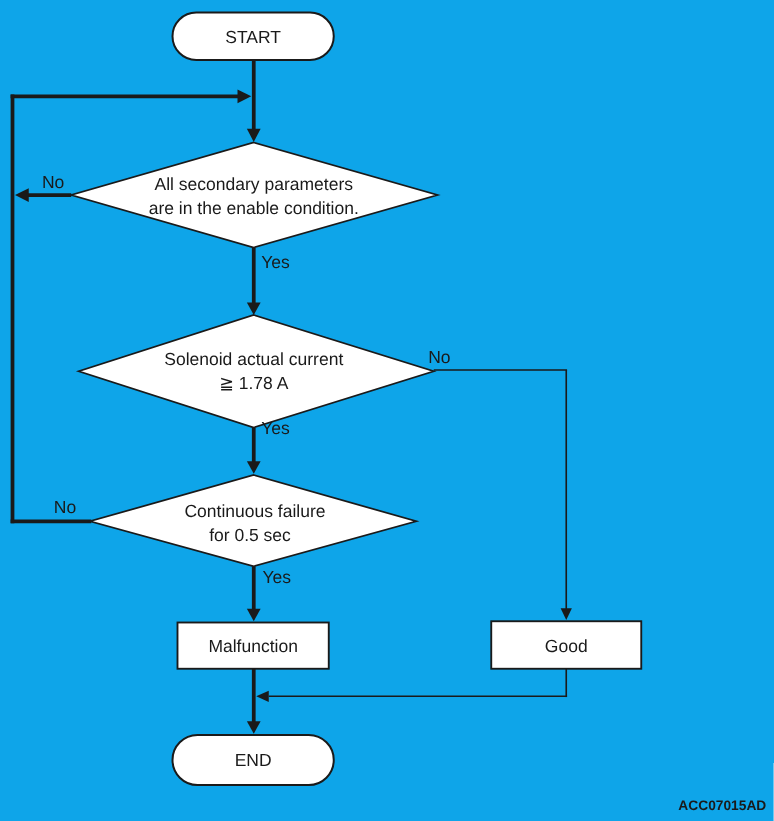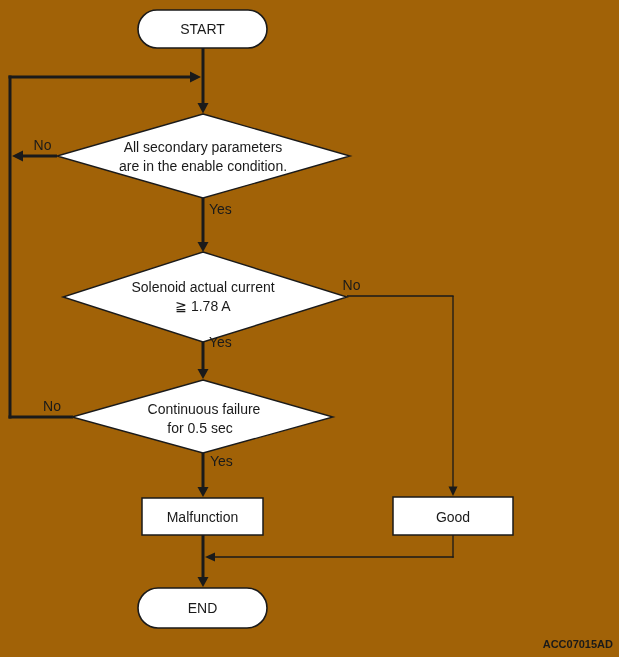--- a/index.html
+++ b/index.html
@@ -4,21 +4,21 @@
 <style>
   html, body {
     margin: 0;
     padding: 0;
     background: #ffffff;
   }
   .figure {
     width: 619px;
     height: 657px;
     position: relative;
-    background: #a16207;
+    background: #0ea5e9;
     overflow: hidden;
   }
   svg { display: block; }
   text {
     font-family: "Liberation Sans", "DejaVu Sans", sans-serif;
     font-size: 14px;
     fill: #1a1a1a;
   }
   text.code {
     font-size: 11px;

